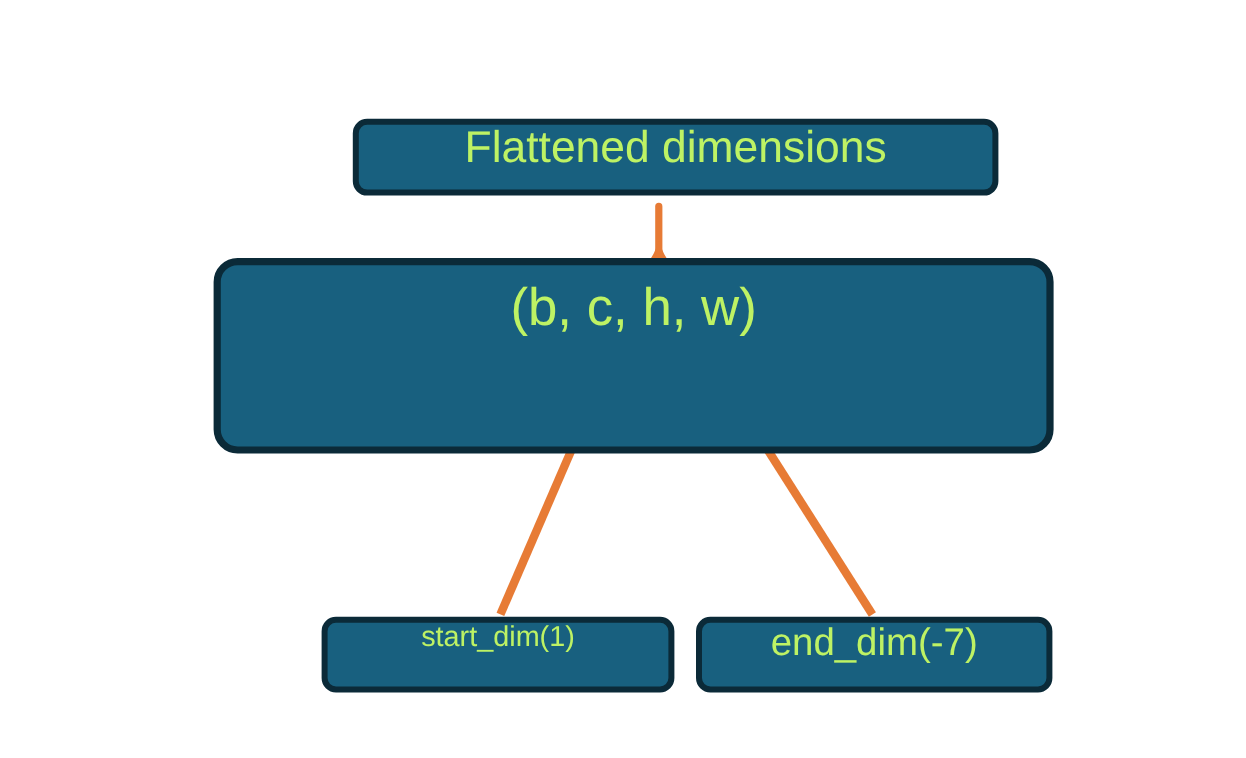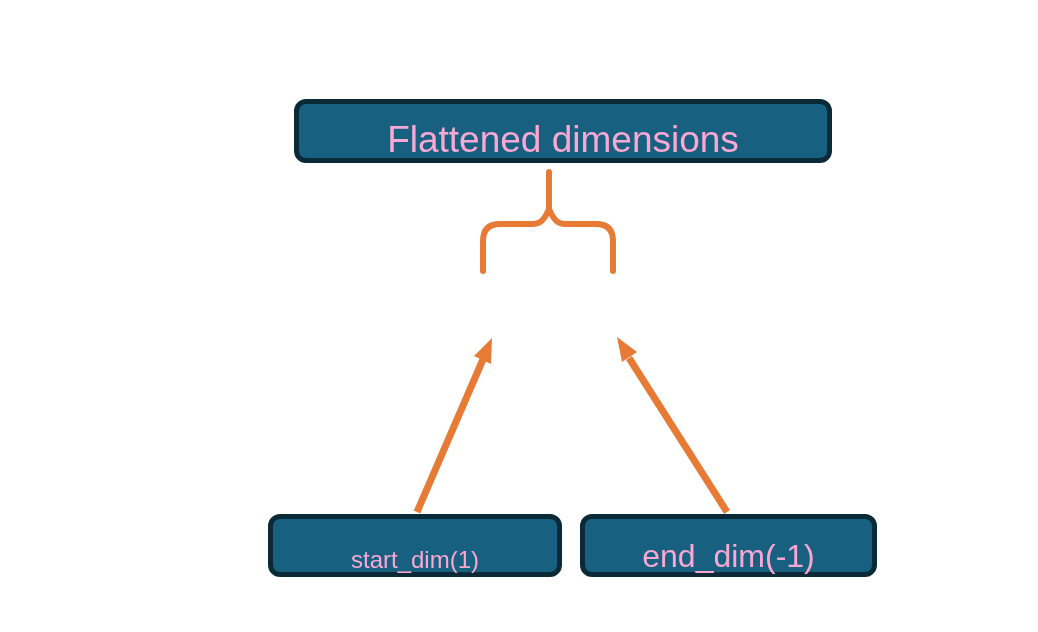--- a/index.html
+++ b/index.html
@@ -23,23 +23,23 @@
     height: 632px;
     pointer-events: none;
   }
   .box {
     position: absolute;
     box-sizing: border-box;
     background: #18607f;
     border: 5px solid #0b2a38;
     border-radius: 12px;
     display: flex;
-    align-items: flex-end;
+    align-items: flex-start;
     justify-content: center;
-    color: #f9a8d4;
+    color: #bef264;
   }
   .box-title {
     left: 294px;
     top: 99px;
     width: 538px;
     height: 64px;
     font-size: 37px;
   }
   .box-tensor {
     left: 178px;
@@ -89,22 +89,25 @@
     <g>
       <line x1="727" y1="512" x2="629" y2="358" stroke="#e77b35" stroke-width="7"></line>
       <polygon points="617,337 637,352 622,362" fill="#e77b35"></polygon>
     </g>
   </svg>
 
   <div class="box box-title">
     <span class="label">Flattened dimensions</span>
   </div>
 
+  <div class="box box-tensor">
+    <span class="label">(b, c, h, w)</span>
+  </div>
 
   <div class="box box-start">
     <span class="label">start_dim(1)</span>
   </div>
 
   <div class="box box-end">
-    <span class="label">end_dim(-1)</span>
+    <span class="label">end_dim(-7)</span>
   </div>
 
 </div>
 
 </body></html>

